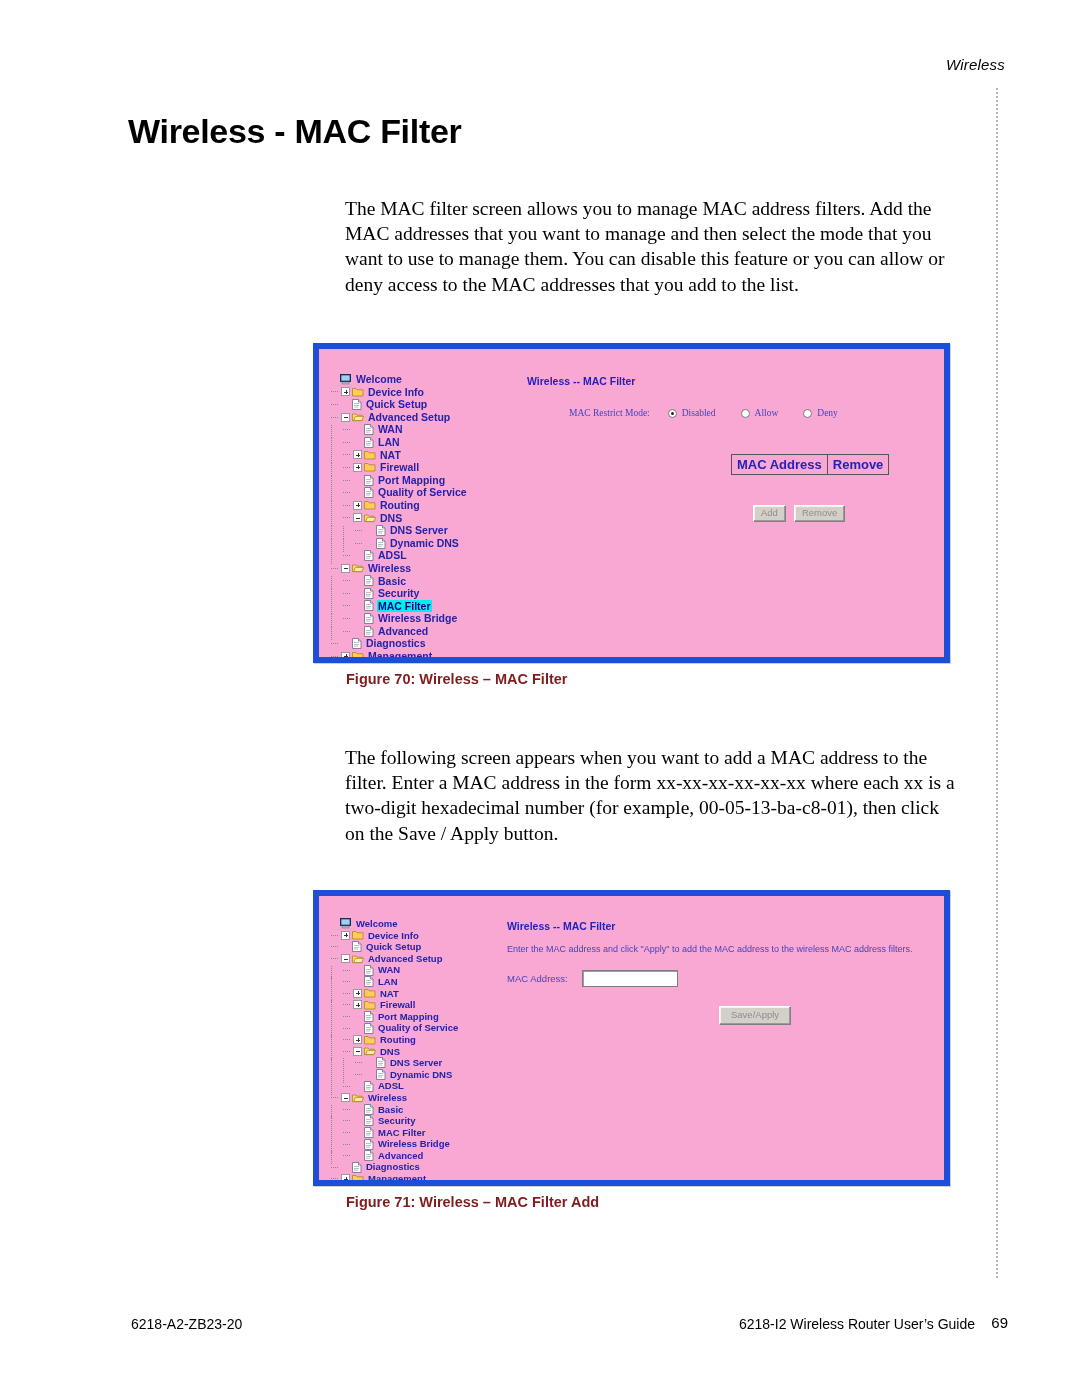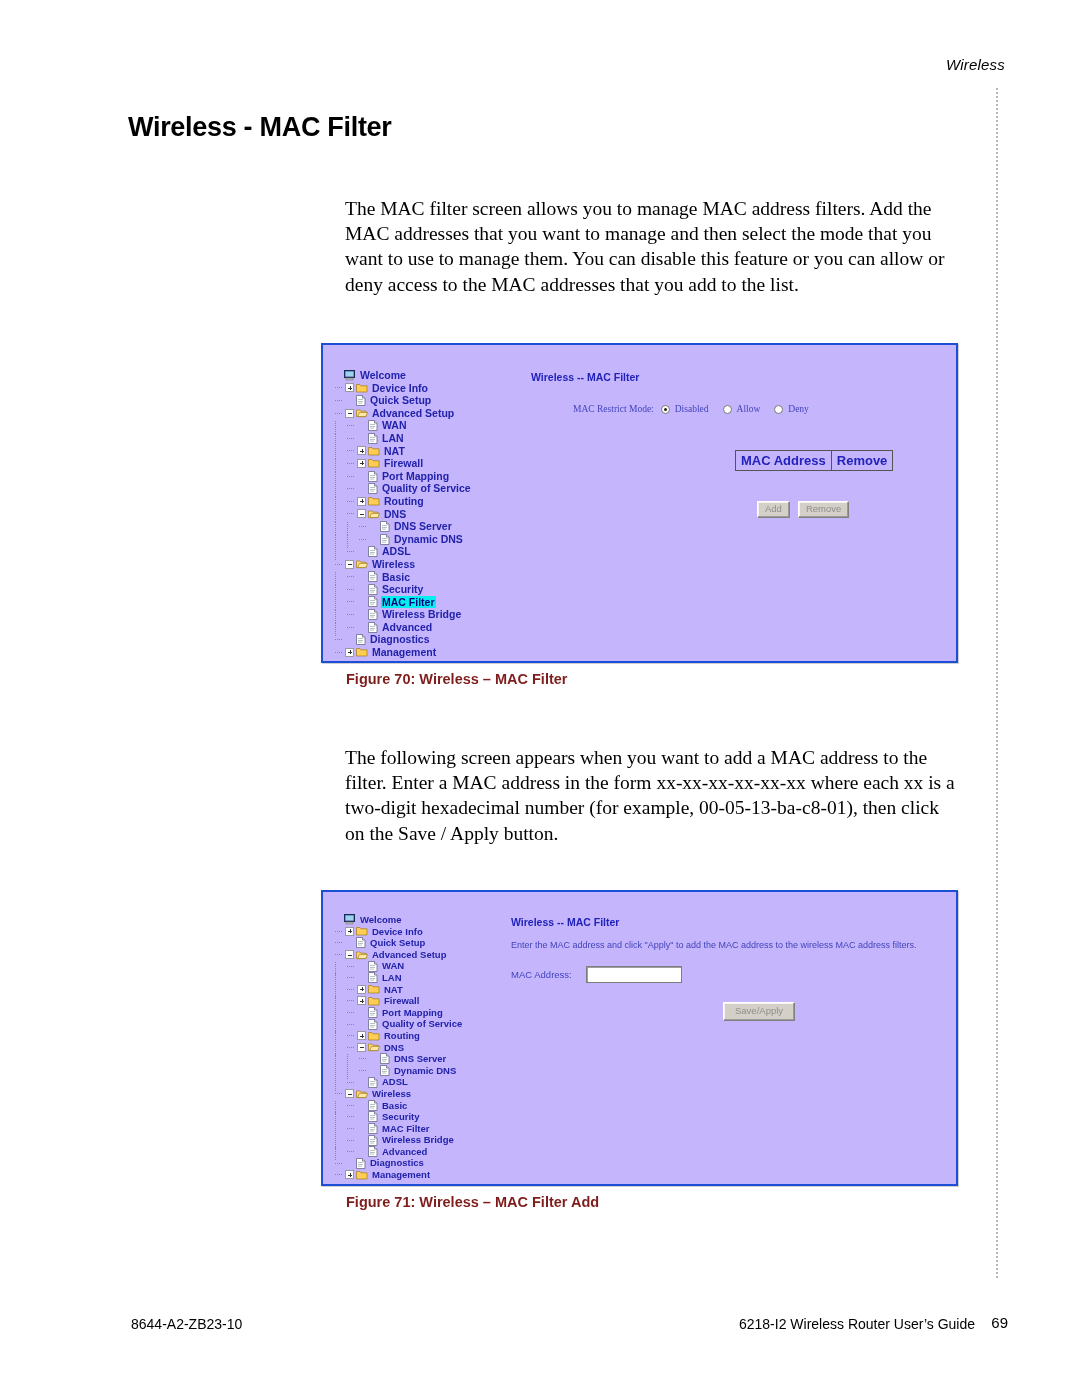--- a/index.html
+++ b/index.html
@@ -33,21 +33,21 @@
     border-left: 2px dotted #b8b8b8;
   }
 
   h1.doc-title {
     position: absolute;
     left: 128px;
     top: 112px;
     margin: 0;
     font-family: "Liberation Sans", sans-serif;
     font-weight: bold;
-    font-size: 27px;
+    font-size: 34px;
     color: #000;
     letter-spacing: -.3px;
   }
 
   .body-para {
     position: absolute;
     left: 345px;
     width: 612px;
     font-family: "Liberation Serif", serif;
     font-size: 19.5px;
@@ -65,25 +65,24 @@
     font-weight: bold;
     font-size: 14.5px;
     color: #7f1d1d;
   }
   .cap-1 { top: 671px; }
   .cap-2 { top: 1194px; }
 
   
   .shot {
     position: absolute;
-    background: #c4b5fd;
-    border: 2px solid #1d4ed8;
+    background: #f9a8d4;
+    border: 6px solid #1d4ed8;
     box-shadow: 1px 1px 0 #cfcfcf;
     overflow: hidden;
-    margin-left: 8px;
   }
   .shot-1 { left: 313px; top: 343px; width: 637px; height: 320px; }
   .shot-2 { left: 313px; top: 890px; width: 637px; height: 296px; }
 
   .shot-inner { position: relative; width: 100%; height: 100%; }
 
   
   .tree {
     position: absolute;
     left: 10px;
@@ -595,21 +594,21 @@
             <svg width="12" height="10" viewBox="0 0 12 10">
               <path d="M0.5 1.5 L4 1.5 L5 2.8 L11 2.8 L11 9 L0.5 9 Z" fill="#ffcc55" stroke="#a07d14" stroke-width="0.7"></path>
             </svg>
           </span>
           <span class="tlabel">Management</span>
         </div>
       </div>
 
     <div class="panel-title" style="left:208px; top:26px;">Wireless -- MAC Filter</div>
 
-    <div class="restrict-row" style="left:250px; top:59px;">
+    <div class="restrict-row" style="left:250px; top:59px;gap:11px;">
       <span class="restrict-label">MAC Restrict Mode:</span>
       <label class="radio-wrap">
         <span class="radio on"></span>
         <span>Disabled</span>
       </label>
       <label class="radio-wrap">
         <span class="radio"></span>
         <span>Allow</span>
       </label>
       <label class="radio-wrap">
@@ -961,15 +960,15 @@
     </div>
 
     <div class="btnrow" style="left:400px; top:110px;">
       <div class="winbtn" style="padding:3px 11px 4px 11px;">Save/Apply</div>
     </div>
   </div>
 </div>
 
 <div class="fig-caption cap-2">Figure 71: Wireless – MAC Filter Add</div>
 
-<div class="footer-left">8644-A2-ZB23-10</div>
+<div class="footer-left">6218-A2-ZB23-20</div>
 <div class="footer-right">6218-I2 Wireless Router User’s Guide</div>
 <div class="footer-page">69</div>
 
 </body></html>

